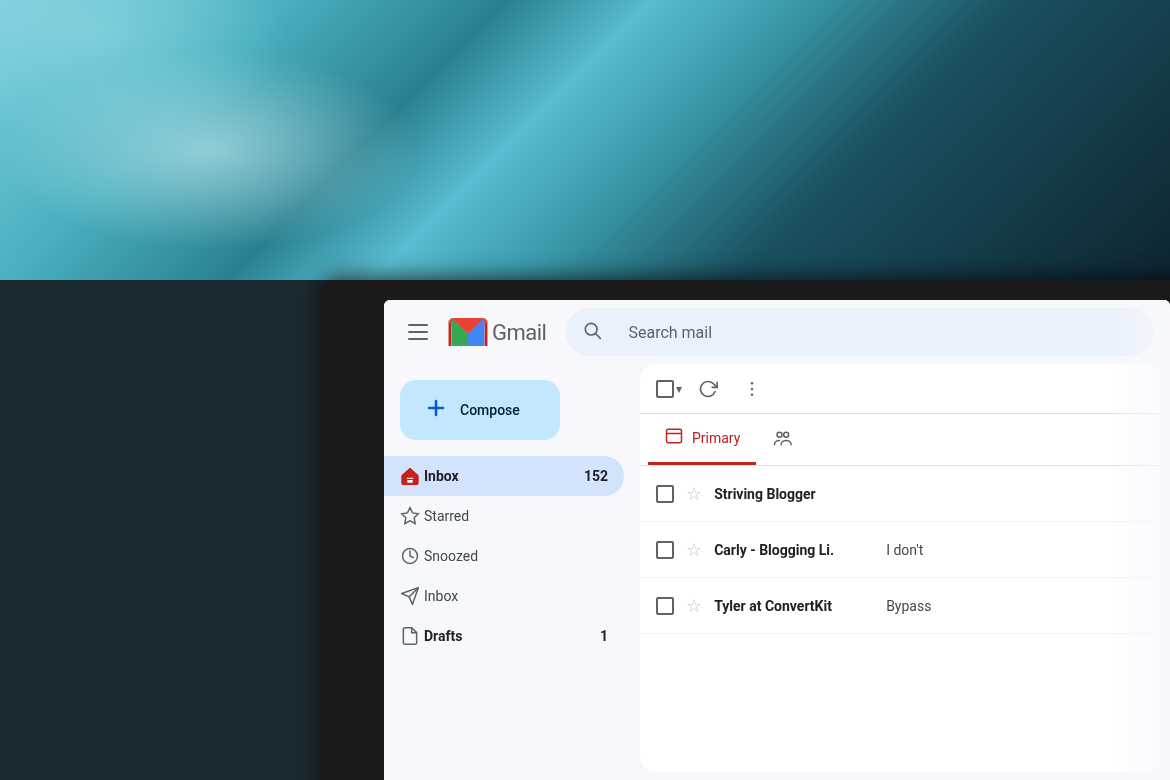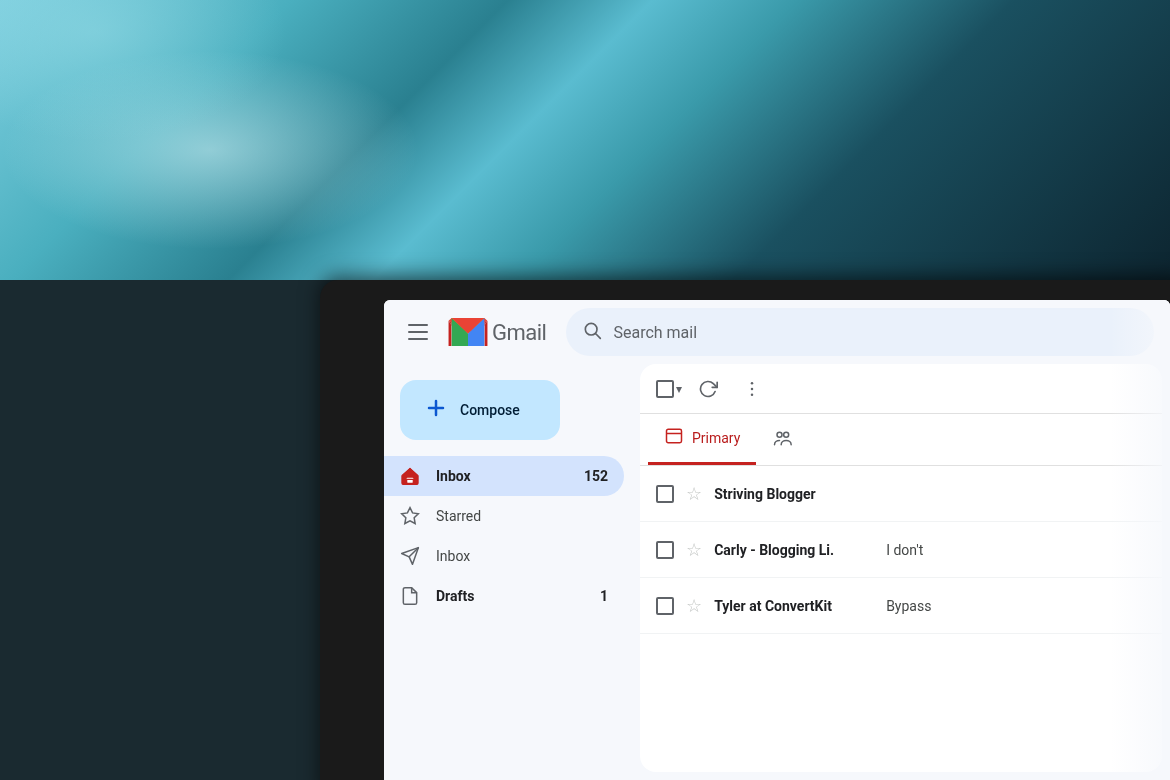--- a/index.html
+++ b/index.html
@@ -85,21 +85,21 @@
 
     .search-bar {
       flex: 1;
       max-width: 680px;
       display: flex;
       align-items: center;
       background: #eaf1fb;
       border-radius: 24px;
       padding: 0 16px;
       height: 48px;
-      gap: 11px;
+      gap: 26px;
       margin-left: 8px;
     }
 
     .search-icon-svg {
       color: #5f6368;
       font-size: 20px;
     }
 
     .search-text {
       font-size: 16px;
@@ -146,21 +146,21 @@
     .compose-label {
       font-size: 14px;
       color: #001d35;
       font-weight: 500;
       text-align: right;
     }
 
     .nav-item {
       display: flex;
       align-items: center;
-      gap: 16px;
+      gap: 4px;
       padding: 4px 16px;
       height: 40px;
       border-radius: 0 20px 20px 0;
       margin-right: 16px;
       cursor: pointer;
       position: relative;
     }
 
     .nav-item.active {
       background: #d3e3fd;
@@ -455,20 +455,29 @@
 
       <div class="nav-item">
         <span class="nav-item-icon">
           <svg width="20" height="20" viewBox="0 0 24 24" fill="none">
             <polygon points="12,2 15.09,8.26 22,9.27 17,14.14 18.18,21.02 12,17.77 5.82,21.02 7,14.14 2,9.27 8.91,8.26" stroke="#5f6368" stroke-width="1.8" fill="none"></polygon>
           </svg>
         </span>
         <span class="nav-item-label">Starred</span>
       </div>
 
+      <div class="nav-item">
+        <span class="nav-item-icon">
+          <svg width="20" height="20" viewBox="0 0 24 24" fill="none">
+            <circle cx="12" cy="12" r="9" stroke="#5f6368" stroke-width="1.8"></circle>
+            <polyline points="12,6 12,12 16,14" stroke="#5f6368" stroke-width="1.8" stroke-linecap="round"></polyline>
+          </svg>
+        </span>
+        <span class="nav-item-label">Snoozed</span>
+      </div>
 
       <div class="nav-item">
         <span class="nav-item-icon">
           <svg width="20" height="20" viewBox="0 0 24 24" fill="none">
             <line x1="22" y1="2" x2="11" y2="13" stroke="#5f6368" stroke-width="1.8" stroke-linecap="round"></line>
             <polygon points="22,2 15,22 11,13 2,9" stroke="#5f6368" stroke-width="1.8" fill="none" stroke-linejoin="round"></polygon>
           </svg>
         </span>
         <span class="nav-item-label">Inbox</span>
       </div>

